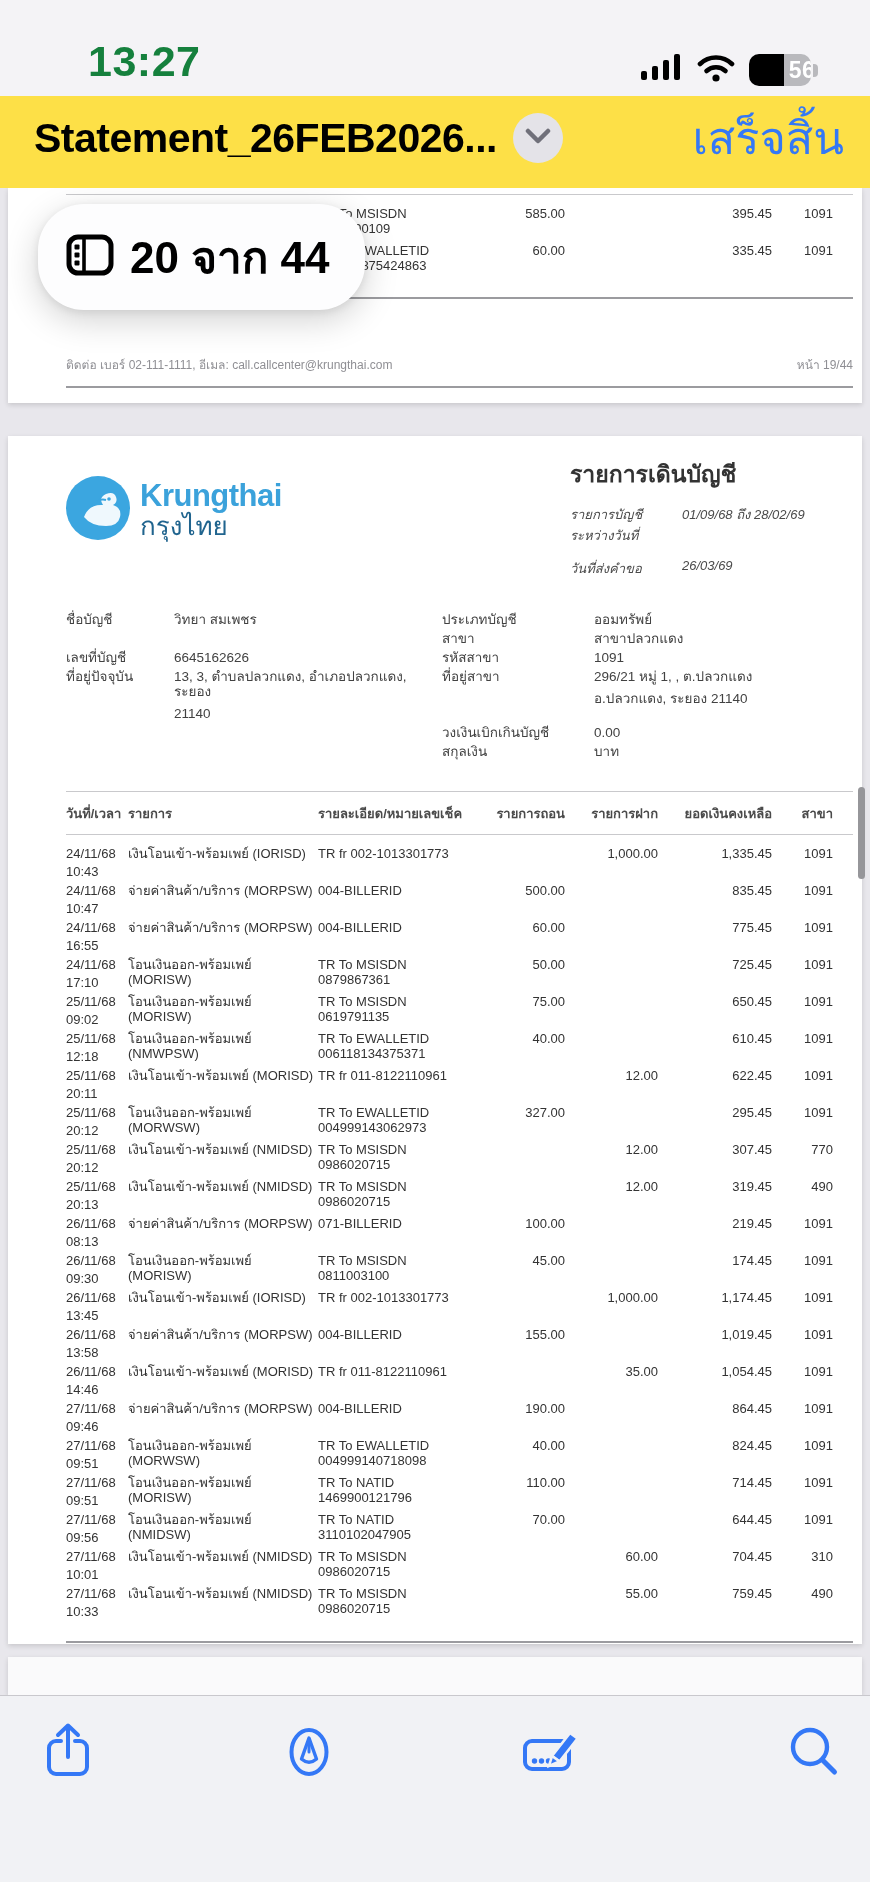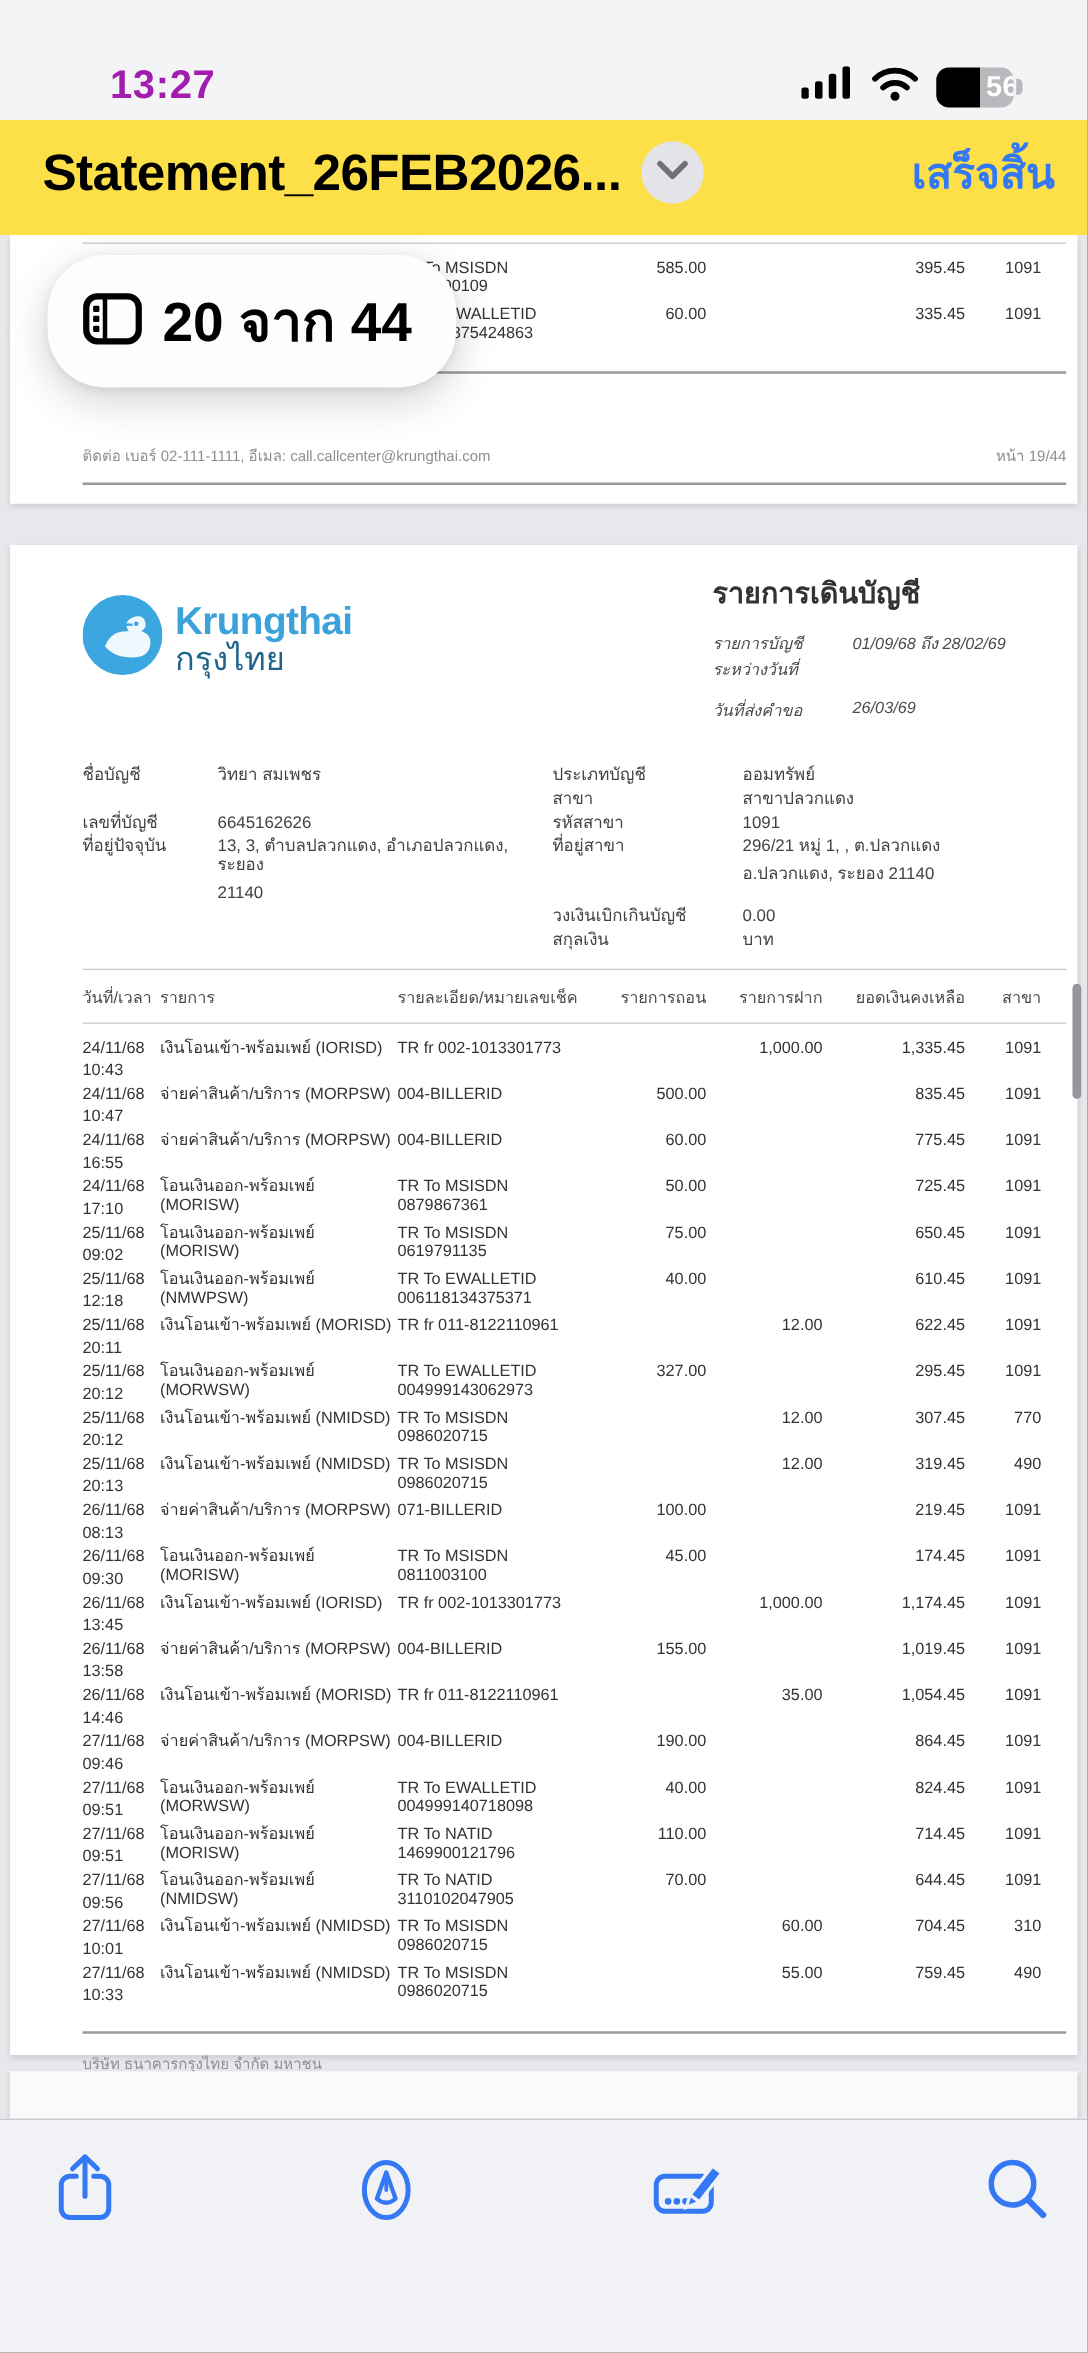--- a/index.html
+++ b/index.html
@@ -2,35 +2,35 @@
 <html><head>
 <meta charset="utf-8">
 <style>
   * { margin:0; padding:0; box-sizing:border-box; }
   body { font-family:"Liberation Sans","DejaVu Sans",sans-serif; background:#333; }
   .screen { position:relative; width:870px; height:1882px; background:#e8e7ec; overflow:hidden; margin:0 auto; }
 
   
   .status-bar { position:absolute; top:0; left:0; width:870px; height:96px; background:#f4f3f6;
     display:flex; align-items:flex-end; justify-content:space-between; padding:0 52px 10px 88px; z-index:30; }
-  .time { font-size:32px; font-weight:700; color:#a21caf; letter-spacing:.5px; }
+  .time { font-size:43px; font-weight:700; color:#15803d; letter-spacing:.5px; }
   .sb-right { display:flex; align-items:center; gap:14px; }
   .battery { position:relative; width:62px; height:32px; border-radius:10px; overflow:hidden;
     background:linear-gradient(to right,#000 0 56%,#b9b9bd 56% 100%); display:flex; align-items:center; justify-content:center; }
   .battery span { color:#fff; font-size:23px; font-weight:800; letter-spacing:.5px;margin-left:44px; }
   .battery-nub { width:5px; height:13px; background:#b9b9bd; border-radius:0 4px 4px 0; margin-left:2px; }
 
   
   .nav-bar { position:absolute; top:96px; left:0; width:870px; height:92px; background:#fde047;
     display:flex; align-items:center; padding:0 26px 8px 34px; z-index:30; }
   .doc-title { font-size:41px; font-weight:700; color:#000; letter-spacing:-.5px; flex:0 0 auto; max-width:556px;
     white-space:nowrap; overflow:hidden; }
   .chevron-btn { width:50px; height:50px; border-radius:50%; background:#e4e3e8; display:flex; align-items:center;
     justify-content:center; margin-left:16px; flex:0 0 auto; }
-  .done-btn { margin-left:auto; font-size:34px; font-weight:700; color:#3478F6; }
+  .done-btn { margin-left:auto; font-size:45px; font-weight:400; color:#3478F6; }
 
   
   .page-card { position:absolute; left:8px; width:854px; background:#fff; box-shadow:0 2px 5px rgba(0,0,0,.14); }
   #prev-page-card { top:188px; height:215px; }
   #main-page-card { top:436px; height:1208px; }
   #next-page-card { top:1657px; height:38px; background:#fafafb; }
 
   
   .txgrid { display:grid; grid-template-columns:62px 190px 152px 95px 93px 114px 61px; }
   .num { text-align:right; }
@@ -227,21 +227,21 @@
         <div></div>
       <div>วงเงินเบิกเกินบัญชี</div>
       <div>0.00</div>
 
       <div></div>
         <div></div>
       <div>สกุลเงิน</div>
       <div>บาท</div>
     </div>
 
-    <div class="thead txgrid" style="margin-top:16px;">
+    <div class="thead txgrid" style="margin-top:32px;font-weight:bold;">
       <div>วันที่/เวลา</div>
       <div>รายการ</div>
       <div>รายละเอียด/หมายเลขเช็ค</div>
       <div class="num">รายการถอน</div>
       <div class="num">รายการฝาก</div>
       <div class="num">ยอดเงินคงเหลือ</div>
       <div class="num">สาขา</div>
     </div>
 
     <div class="tbody">

